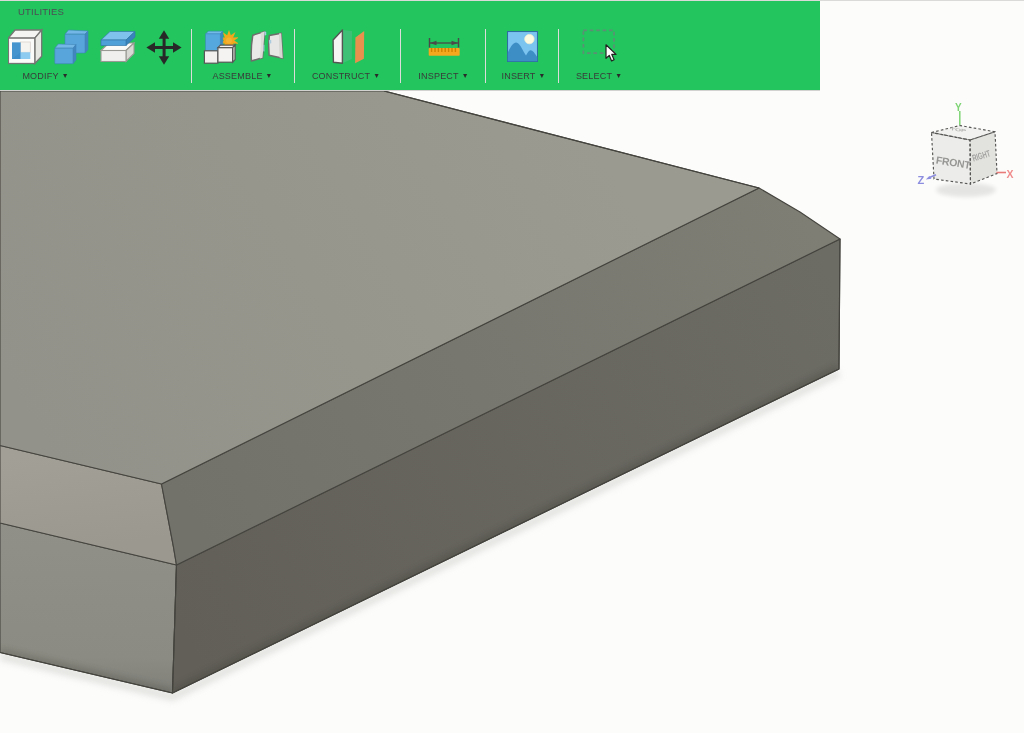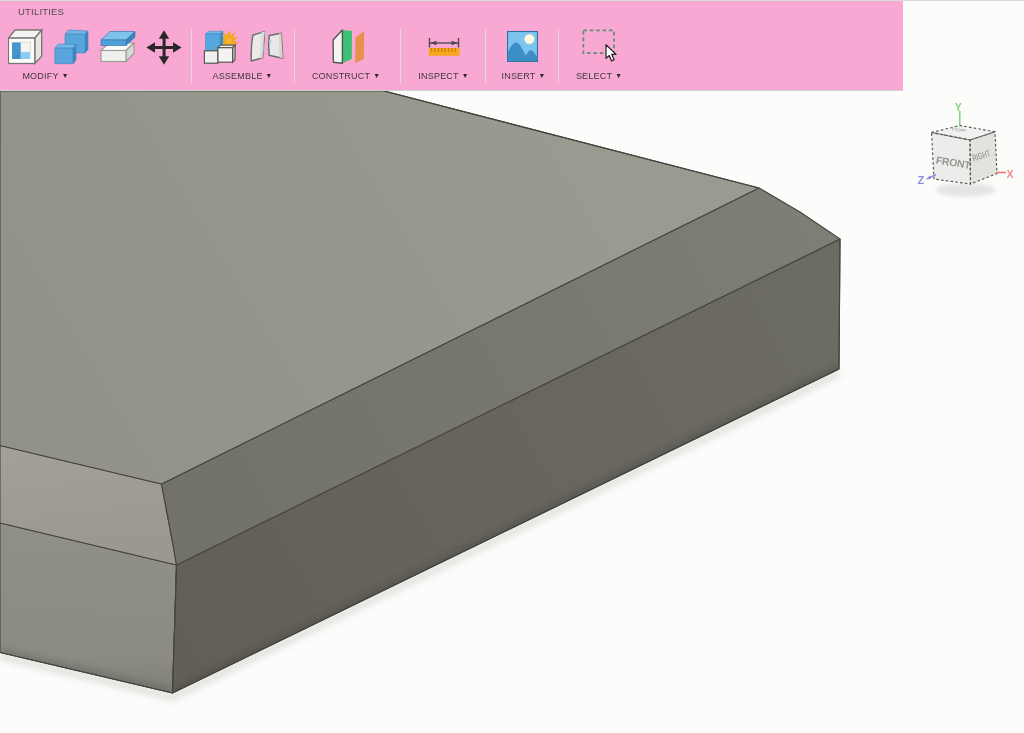--- a/index.html
+++ b/index.html
@@ -1,17 +1,17 @@
 <!DOCTYPE html>
 <html><head>
 <meta charset="utf-8">
 <style>
   html,body{margin:0;padding:0;}
   body{width:1024px;height:733px;overflow:hidden;font-family:"Liberation Sans",sans-serif;background:#fcfcfb;position:relative;}
-  #toolbar{position:absolute;left:0;top:0;width:903px;height:90px;background:#f9a8d4;border-bottom:1px solid #d2d2d0;}
+  #toolbar{position:absolute;left:0;top:0;width:820px;height:90px;background:#22c55e;border-bottom:1px solid #d2d2d0;}
   #topline{position:absolute;left:0;top:0;width:1024px;height:1px;background:#dadad8;}
   .tab{position:absolute;left:18px;top:6px;font-size:9.5px;letter-spacing:0.2px;color:#4d4d55;}
   .sep{position:absolute;top:29px;width:1px;height:54px;background:#dcdcda;}
   .lbl{position:absolute;top:71px;width:140px;text-align:center;font-size:9px;color:#3a3a3a;letter-spacing:0.2px;white-space:nowrap;}
   .lbl .car{font-size:6.8px;vertical-align:1px;margin-left:3px;color:#2a2a2a;}
   .ico{position:absolute;}
   #viewport{position:absolute;left:0;top:91px;width:1024px;height:642px;background:#fcfcfb;}
 </style>
 </head>
 <body>

